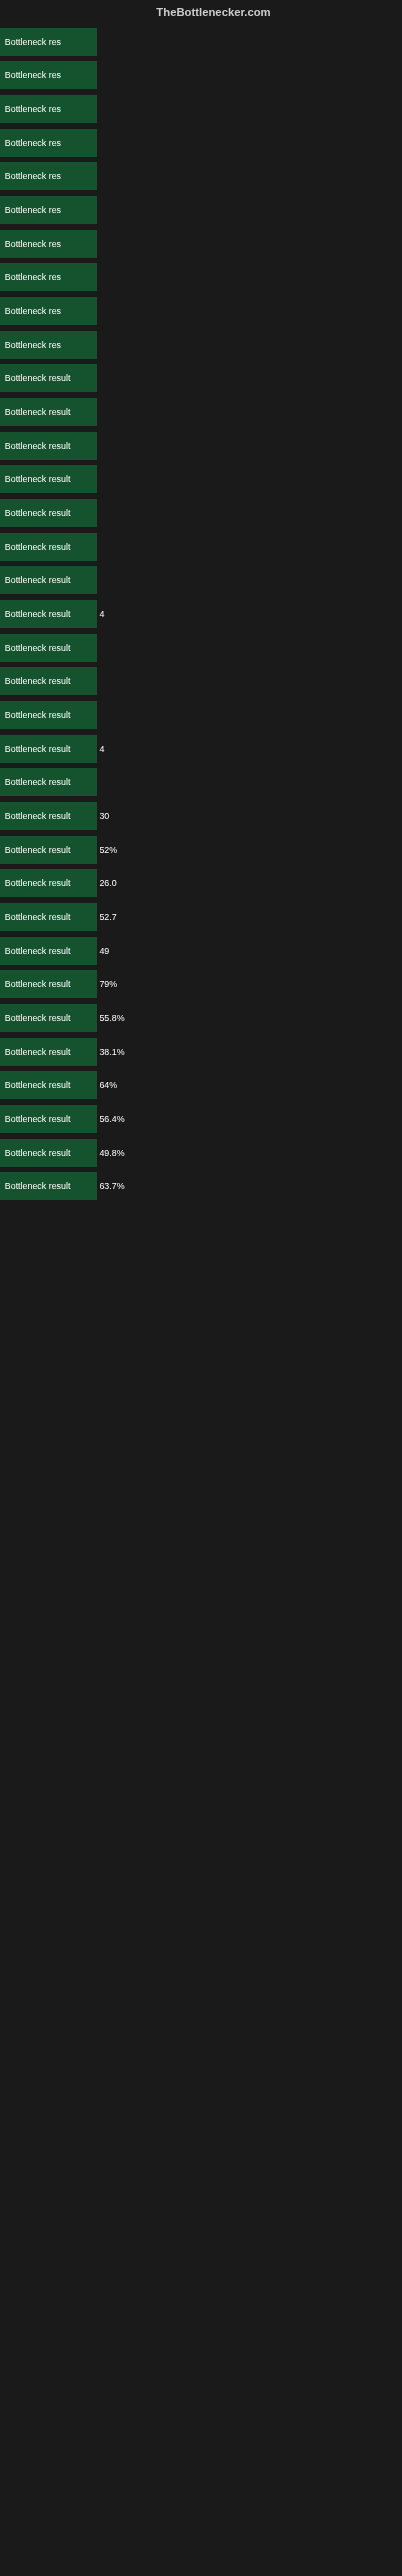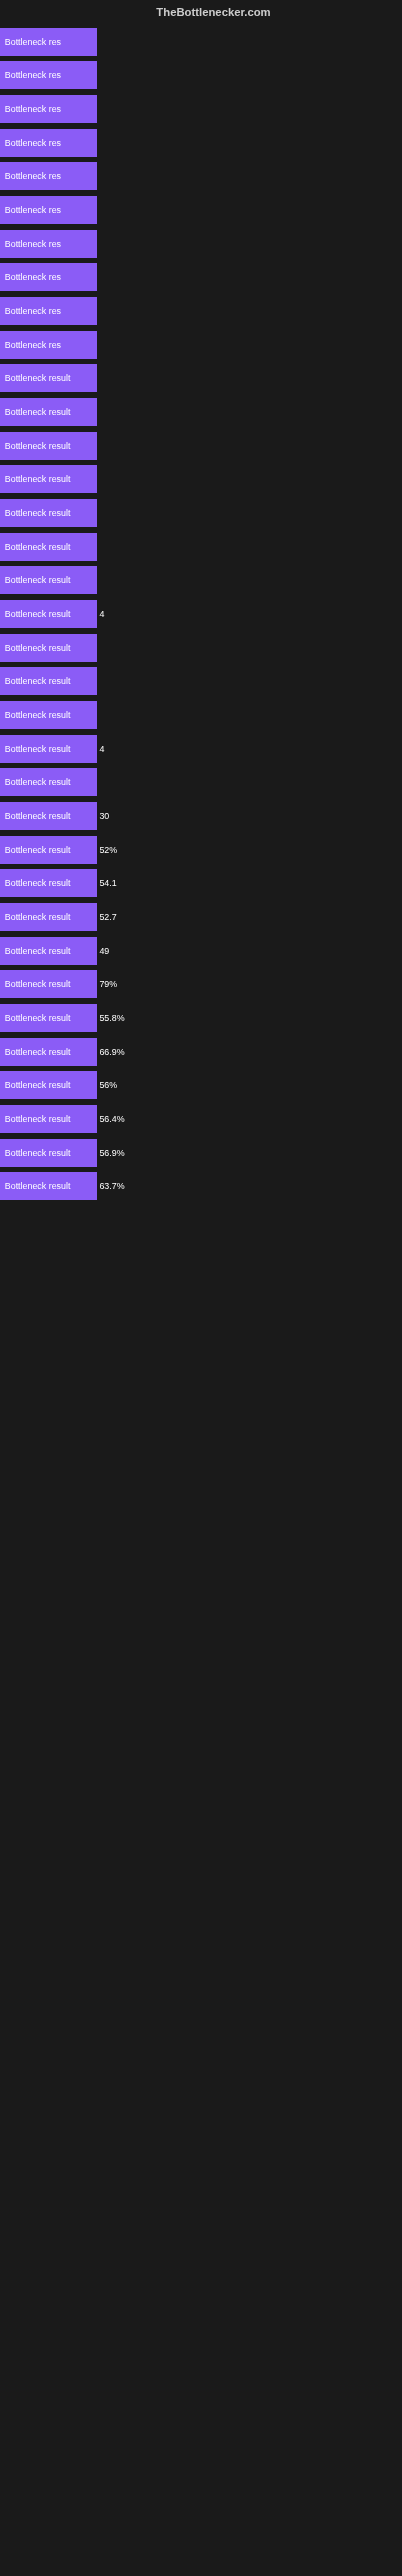--- a/index.html
+++ b/index.html
@@ -22,21 +22,21 @@
       margin-left: 24px;
     }
     .bar-row {
       display: flex;
       align-items: center;
       margin: 2.4px 0;
       height: 22.5px;
     }
     .bar-label {
       color: #ffffff;
-      background-color: #8b5cf6;
+      background-color: #14532d;
       padding: 3.2px 4.8px;
       font-size: 8.9px;
       white-space: nowrap;
       min-width: 97px;
       height: 28px;
       display: flex;
       align-items: center;
     }
     .bar-value-container {
       display: flex;
@@ -201,21 +201,21 @@
       <div class="bar-value-container">
         <span class="bar-fill" style="width: 0px;"></span>
         <span class="bar-value-text">52%</span>
       </div>
     </div>
     <div class="spacer"></div>
     <div class="bar-row">
       <div class="bar-label">Bottleneck result</div>
       <div class="bar-value-container">
         <span class="bar-fill" style="width: 0px;"></span>
-        <span class="bar-value-text">54.1</span>
+        <span class="bar-value-text">26.0</span>
       </div>
     </div>
     <div class="spacer"></div>
     <div class="bar-row">
       <div class="bar-label">Bottleneck result</div>
       <div class="bar-value-container">
         <span class="bar-fill" style="width: 0px;"></span>
         <span class="bar-value-text">52.7</span>
       </div>
     </div>
@@ -241,45 +241,45 @@
       <div class="bar-value-container">
         <span class="bar-fill" style="width: 0px;"></span>
         <span class="bar-value-text">55.8%</span>
       </div>
     </div>
     <div class="spacer"></div>
     <div class="bar-row">
       <div class="bar-label">Bottleneck result</div>
       <div class="bar-value-container">
         <span class="bar-fill" style="width: 0px;"></span>
-        <span class="bar-value-text">66.9%</span>
-      </div>
-    </div>
-    <div class="spacer"></div>
-    <div class="bar-row">
-      <div class="bar-label">Bottleneck result</div>
-      <div class="bar-value-container">
-        <span class="bar-fill" style="width: 0px;"></span>
-        <span class="bar-value-text">56%</span>
+        <span class="bar-value-text">38.1%</span>
+      </div>
+    </div>
+    <div class="spacer"></div>
+    <div class="bar-row">
+      <div class="bar-label">Bottleneck result</div>
+      <div class="bar-value-container">
+        <span class="bar-fill" style="width: 0px;"></span>
+        <span class="bar-value-text">64%</span>
       </div>
     </div>
     <div class="spacer"></div>
     <div class="bar-row">
       <div class="bar-label">Bottleneck result</div>
       <div class="bar-value-container">
         <span class="bar-fill" style="width: 0px;"></span>
         <span class="bar-value-text">56.4%</span>
       </div>
     </div>
     <div class="spacer"></div>
     <div class="bar-row">
       <div class="bar-label">Bottleneck result</div>
       <div class="bar-value-container">
         <span class="bar-fill" style="width: 0px;"></span>
-        <span class="bar-value-text">56.9%</span>
+        <span class="bar-value-text">49.8%</span>
       </div>
     </div>
     <div class="spacer"></div>
     <div class="bar-row">
       <div class="bar-label">Bottleneck result</div>
       <div class="bar-value-container">
         <span class="bar-fill" style="width: 0px;"></span>
         <span class="bar-value-text">63.7%</span>
       </div>
     </div>

